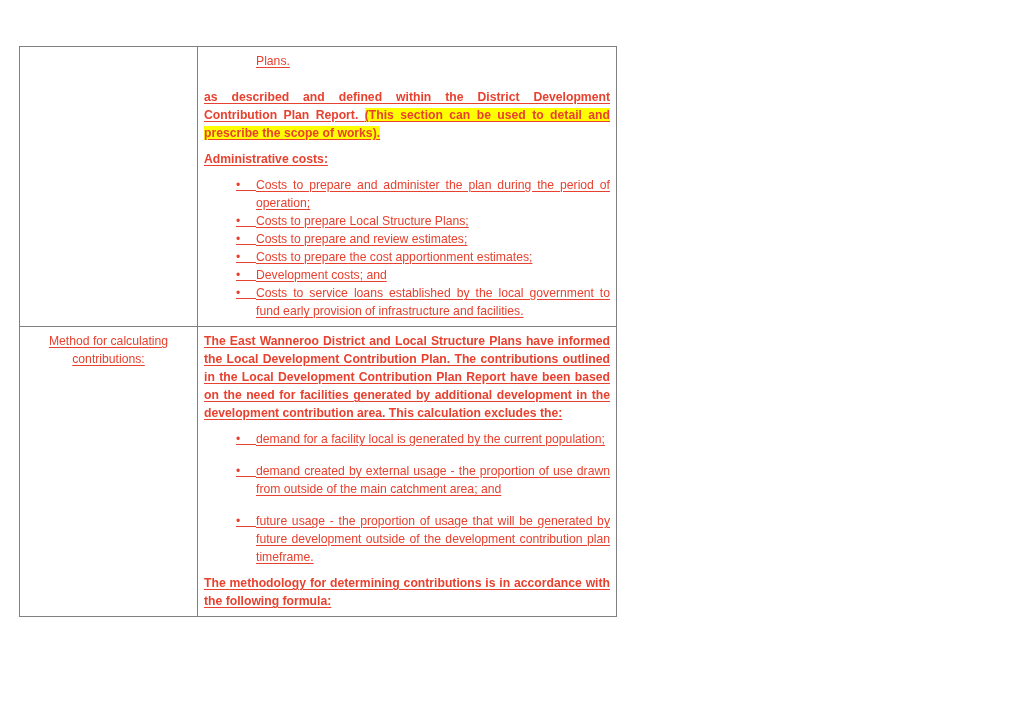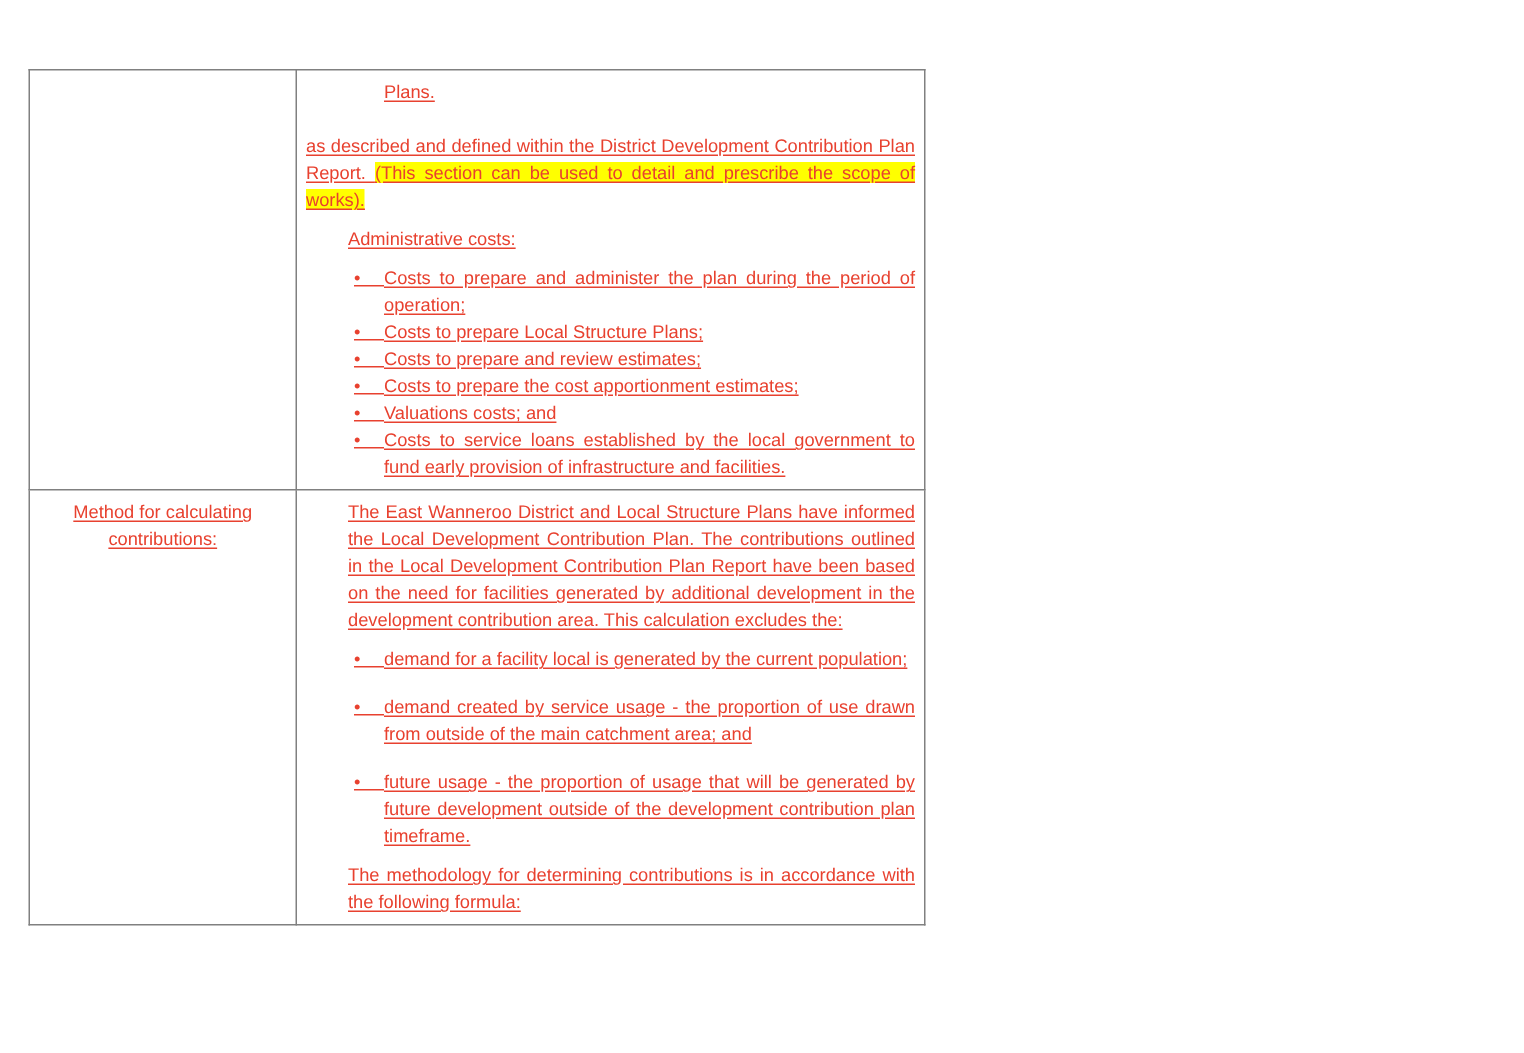--- a/index.html
+++ b/index.html
@@ -46,22 +46,23 @@
     font-size: 12.2px;
     line-height: 18px;
   }
   .u { text-decoration: underline; text-underline-offset: 2px; }
 
   p.para {
     margin: 0;
     padding: 0;
     text-align: justify;
     text-justify: inter-word;
+    font-weight: bold;
   }
-  p.para.last-line-left { text-align-last: left; margin-left: 28px; }
+  p.para.last-line-left { text-align-last: left; }
 
   .spacer { height: 18px; }
   .spacer-sm { height: 8px; }
 
   .hl {
     background: #ffff00;
   }
 
   
   .cont {
@@ -130,40 +131,40 @@
 
           <p class="red u para last-line-left">Administrative costs:</p>
 
           <div class="spacer-sm"></div>
 
           <ul class="blist">
             <li class="red u"><span class="bullet-underline"></span><span>Costs to prepare and administer the plan during the period of operation;</span></li>
             <li class="red u lastleft"><span class="bullet-underline"></span><span>Costs to prepare Local Structure Plans;</span></li>
             <li class="red u lastleft"><span class="bullet-underline"></span><span>Costs to prepare and review estimates;</span></li>
             <li class="red u lastleft"><span class="bullet-underline"></span><span>Costs to prepare the cost apportionment estimates;</span></li>
-            <li class="red u lastleft"><span class="bullet-underline"></span><span>Valuations costs; and</span></li>
+            <li class="red u lastleft"><span class="bullet-underline"></span><span>Development costs; and</span></li>
             <li class="red u"><span class="bullet-underline"></span><span>Costs to service loans established by the local government to fund early provision of infrastructure and facilities.</span></li>
           </ul>
 
         </td>
       </tr>
 
       <tr>
         <td class="col-label label-cell">
           <span class="red u">Method for calculating contributions:</span>
         </td>
         <td class="col-body">
 
           <p class="red u para last-line-left">The East Wanneroo District and Local Structure Plans have informed the Local Development Contribution Plan. The contributions outlined in the Local  Development Contribution Plan Report have been based on the need for facilities generated by additional development in the development contribution area. This calculation excludes the:</p>
 
           <div class="spacer-sm"></div>
 
           <ul class="blist spaced">
             <li class="red u lastleft"><span class="bullet-underline"></span><span>demand for a facility local is generated by the current population;</span></li>
-            <li class="red u lastleft"><span class="bullet-underline"></span><span>demand created by service usage - the proportion of use drawn from outside of the main catchment area; and</span></li>
+            <li class="red u lastleft"><span class="bullet-underline"></span><span>demand created by external usage - the proportion of use drawn from outside of the main catchment area; and</span></li>
             <li class="red u lastleft"><span class="bullet-underline"></span><span>future usage - the proportion of usage that will be generated by future development outside of the development contribution plan timeframe.</span></li>
           </ul>
 
           <div class="spacer-sm"></div>
 
           <p class="red u para last-line-left">The methodology for determining contributions is in accordance with the following formula:</p>
 
         </td>
       </tr>
 

